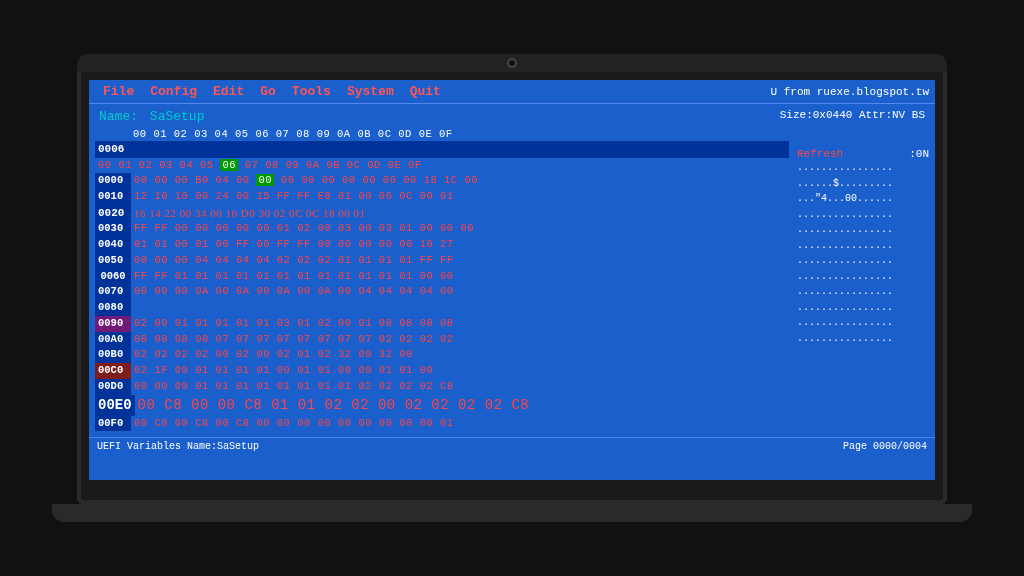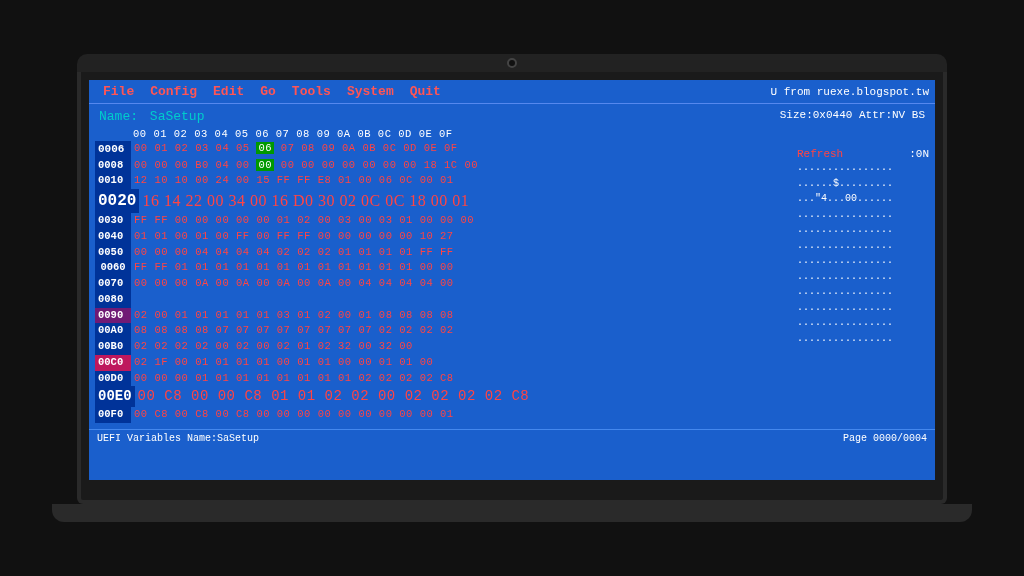--- a/index.html
+++ b/index.html
@@ -47,36 +47,36 @@
       </div>
 
       <div style="display:flex;padding:2px 6px;">
 
         <div style="flex:1;">
 
           <div style="display:flex;font-size:10.5px;color:#ffffff;margin-left:38px;margin-bottom:1px;letter-spacing:0.5px;">
             <span>00 01 02 03 04 05 06 07 08 09 0A 0B 0C 0D 0E 0F</span>
           </div>
 
-          <div style="display:flex;font-size:10.5px;line-height:1.5;margin-bottom:0;">
+          <div style="display:flex;font-size:10.5px;line-height:1.5;margin-bottom:0;flex-direction:column;">
             <span style="color:#ffffff;background:#003399;padding:0 3px;min-width:36px;font-weight:bold;font-size:11px;">0006</span>
             <span style="color:#ff4444;font-size:10.5px;letter-spacing:0.5px;margin-left:3px;">
               00 01 02 03 04 05 <span style="background:#009900;color:#ffffff;padding:0 2px;">06</span> 07 08 09 0A 0B 0C 0D 0E 0F
             </span>
           </div>
 
           <div style="display:flex;font-size:10.5px;line-height:1.5;">
-            <span style="color:#ffffff;background:#003399;padding:0 3px;min-width:36px;font-weight:bold;">0008</span>
+            <span style="color:#ffffff;background:#003399;padding:0 3px;min-width:36px;font-weight:bold;">0000</span>
             <span style="color:#ff4444;letter-spacing:0.5px;margin-left:3px;">00 00 00 B0 04 00 <span style="background:#009900;color:#fff;padding:0 2px;">00</span> 00 00 00 00 00 00 00 18 1C 00</span>
           </div>
           <div style="display:flex;font-size:10.5px;line-height:1.5;">
             <span style="color:#ffffff;background:#003399;padding:0 3px;min-width:36px;font-weight:bold;">0010</span>
             <span style="color:#ff4444;letter-spacing:0.5px;margin-left:3px;">12 10 10 00 24 00 15 FF FF E8 01 00 06 0C 00 01</span>
           </div>
-          <div style="display:flex;font-size:16px;line-height:1.5;">
+          <div style="display:flex;font-size:11px;line-height:1.5;">
             <span style="color:#ffffff;background:#003399;padding:0 3px;min-width:36px;font-weight:bold;">0020</span>
             <span style="color:#ff4444;letter-spacing:0.5px;margin-left:3px;font-family:Liberation Serif, serif;">16 14 22 00 34 00 16 D0 30 02 0C 0C 18 00 01</span>
           </div>
           <div style="display:flex;font-size:10.5px;line-height:1.5;">
             <span style="color:#ffffff;background:#003399;padding:0 3px;min-width:36px;font-weight:bold;">0030</span>
             <span style="color:#ff4444;letter-spacing:0.5px;margin-left:3px;">FF FF 00 00 00 00 00 01 02 00 03 00 03 01 00 00 00</span>
           </div>
           <div style="display:flex;font-size:10.5px;line-height:1.5;">
             <span style="color:#ffffff;background:#003399;padding:0 3px;min-width:36px;font-weight:bold;">0040</span>
             <span style="color:#ff4444;letter-spacing:0.5px;margin-left:3px;">01 01 00 01 00 FF 00 FF FF 00 00 00 00 00 10 27</span>
@@ -102,21 +102,21 @@
           </div>
           <div style="display:flex;font-size:10.5px;line-height:1.5;">
             <span style="color:#ffffff;background:#003399;padding:0 3px;min-width:36px;font-weight:bold;">00A0</span>
             <span style="color:#ff4444;letter-spacing:0.5px;margin-left:3px;">08 08 08 08 07 07 07 07 07 07 07 07 02 02 02 02</span>
           </div>
           <div style="display:flex;font-size:10.5px;line-height:1.5;">
             <span style="color:#ffffff;background:#003399;padding:0 3px;min-width:36px;font-weight:bold;">00B0</span>
             <span style="color:#ff4444;letter-spacing:0.5px;margin-left:3px;">02 02 02 02 00 02 00 02 01 02 32 00 32 00</span>
           </div>
           <div style="display:flex;font-size:10.5px;line-height:1.5;">
-            <span style="color:#ffffff;background:#be185d;padding:0 3px;min-width:36px;font-weight:bold;">00C0</span>
+            <span style="color:#ffffff;background:#7f1d1d;padding:0 3px;min-width:36px;font-weight:bold;">00C0</span>
             <span style="color:#ff4444;letter-spacing:0.5px;margin-left:3px;">02 1F 00 01 01 01 01 00 01 01 00 00 01 01 00</span>
           </div>
           <div style="display:flex;font-size:10.5px;line-height:1.5;">
             <span style="color:#ffffff;background:#003399;padding:0 3px;min-width:36px;font-weight:bold;">00D0</span>
             <span style="color:#ff4444;letter-spacing:0.5px;margin-left:3px;">00 00 00 01 01 01 01 01 01 01 01 02 02 02 02 C8</span>
           </div>
           <div style="display:flex;font-size:14px;line-height:1.5;">
             <span style="color:#ffffff;background:#003399;padding:0 3px;min-width:36px;font-weight:bold;">00E0</span>
             <span style="color:#ff4444;letter-spacing:0.5px;margin-left:3px;">00 C8 00 00 C8 01 01 02 02 00 02 02 02 02 C8</span>
           </div>

